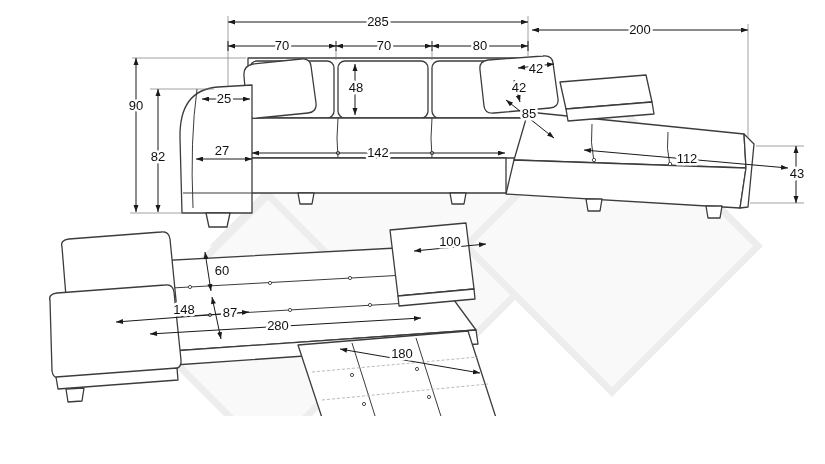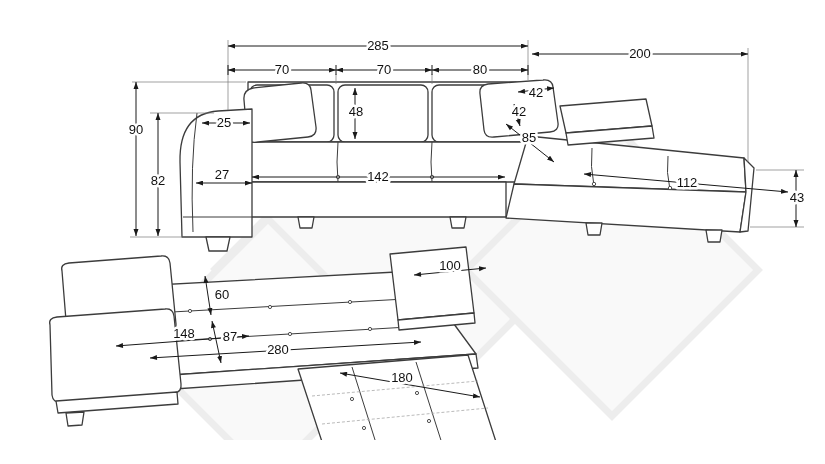--- a/index.html
+++ b/index.html
@@ -1,18 +1,18 @@
 <!DOCTYPE html>
 <html style="--background: #ffffff; --outline: #3c3c3c; --dimension: #1a1a1a; --watermark_fill: #f9f9f9; --watermark_stroke: #ededed;"><head>
 <meta charset="utf-8">
 <title>Corner sofa dimension diagram</title>
 <style>
   html,body{margin:0;padding:0;background:#fff;}
   .stage{position:relative;width:825px;height:416px;background:var(--background,#ffffff);
-         font-family:"Liberation Sans",sans-serif;overflow:hidden;margin-top:24px;}
+         font-family:"Liberation Sans",sans-serif;overflow:hidden;}
   svg{display:block;}
   .wm{fill:var(--watermark_fill,#f9f9f9);stroke:var(--watermark_stroke,#ededed);stroke-width:7;}
   .art{fill:#ffffff;stroke:var(--outline,#3c3c3c);stroke-width:1.3;stroke-linejoin:round;}
   .seam{fill:none;stroke:var(--outline,#3c3c3c);stroke-width:1;}
   .stitch{fill:none;stroke:#a8a8a8;stroke-width:0.8;stroke-dasharray:3 2;}
   .btn{fill:#ffffff;stroke:var(--outline,#3c3c3c);stroke-width:0.9;}
   .dim{stroke:var(--dimension,#1a1a1a);stroke-width:1;fill:none;}
   .ext{stroke:#7a7a7a;stroke-width:0.7;fill:none;}
   .tick{stroke:var(--dimension,#1a1a1a);stroke-width:1;}
   .dimtxt{font:13px "Liberation Sans",sans-serif;fill:#111111;text-anchor:middle;

